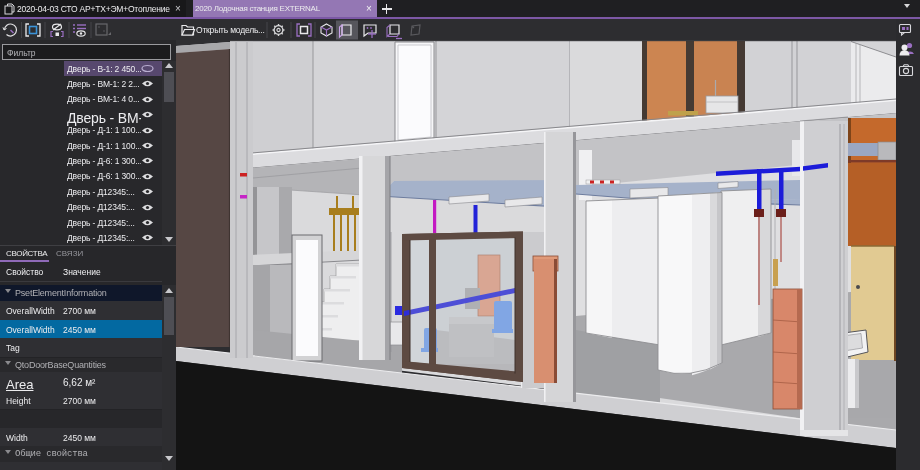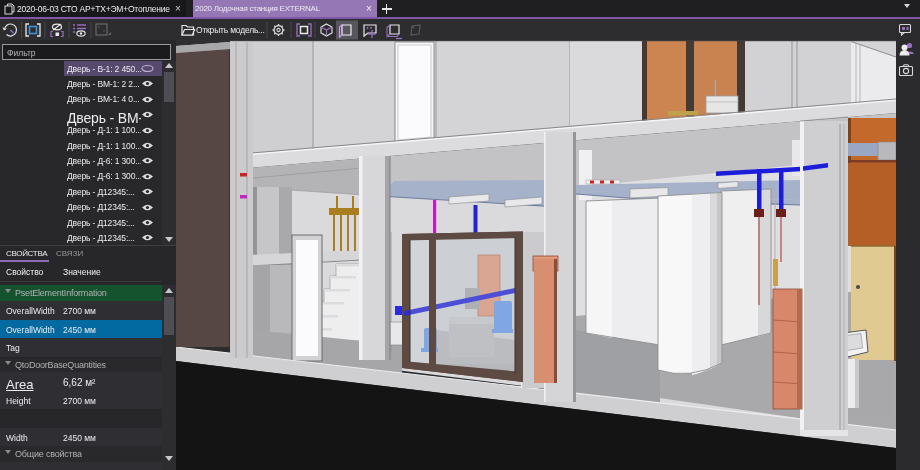--- a/index.html
+++ b/index.html
@@ -12,21 +12,21 @@
 <body>
 
 <div class="abs" style="left:0;top:0;width:920px;height:16.5px;background:#1f1f22;"></div>
 <div class="abs" style="left:0;top:16.5px;width:920px;height:2px;background:#7c58a6;"></div>
 
 <div class="abs" style="left:0;top:0;width:186px;height:16.5px;background:#18181a;"></div>
 <svg class="abs" style="left:4px;top:2.5px" width="12" height="12" viewBox="0 0 12 12">
   <rect x="1" y="3" width="7" height="8" fill="none" stroke="#d8d8dc" stroke-width="1"></rect>
   <path d="M3.5 3 V1 h4.5 l2 2 v6 h-2" fill="none" stroke="#d8d8dc" stroke-width="1"></path>
 </svg>
-<div class="abs txt" style="left:17px;top:3.5px;font-size:8.5px;letter-spacing:-0.2px;">2020-06-03 СТО АР+ТХ+ЭМ+Отопление</div>
+<div class="abs txt" style="left:17px;top:3.5px;font-size:8.5px;letter-spacing:-0.2px;">2020-04-03 СТО АР+ТХ+ЭМ+Отопление</div>
 <div class="abs" style="left:175px;top:2.5px;font-size:10px;color:#cacace;">×</div>
 
 <div class="abs" style="left:193px;top:0;width:184px;height:16.5px;background:#9477b4;"></div>
 <div class="abs txt" style="left:195px;top:4px;font-size:8px;letter-spacing:-0.25px;">2020 Лодочная станция EXTERNAL</div>
 <div class="abs" style="left:366px;top:2.5px;font-size:10px;color:#f0f0f2;">×</div>
 
 <div class="abs" style="left:381.5px;top:8px;width:10px;height:1.8px;background:#e8e8ea;"></div>
 <div class="abs" style="left:385.6px;top:3.8px;width:1.8px;height:10px;background:#e8e8ea;"></div>
 
 <div class="abs" style="left:904px;top:4px;width:0;height:0;border-left:3.5px solid transparent;border-right:3.5px solid transparent;border-top:4.5px solid #d8d8da;"></div>
@@ -225,21 +225,21 @@
 
 <div class="abs" style="left:0;top:245px;width:176px;height:225px;background:#27272a;border-top:1px solid #3f3f43;"></div>
 <div class="abs txt" style="left:6px;top:249px;font-size:8px;letter-spacing:-0.3px;">СВОЙСТВА</div>
 <div class="abs" style="left:56px;top:249px;font-size:8px;color:#97979d;">СВЯЗИ</div>
 <div class="abs" style="left:0px;top:260px;width:49px;height:2px;background:#8f6ab8;"></div>
 <div id="props" class="abs" style="left:0;top:263px;width:176px;height:207px;overflow:hidden;">
     <div style="position:absolute;left:0;top:0px;width:162px;height:18px;border-bottom:1px solid #3a3a3e;text-align:right;">
         <span style="position:absolute;left:6px;top:4px;font-size:8.5px;color:#f0f0f2;">Свойство</span>
         <span style="position:absolute;left:63px;top:4px;font-size:8.5px;color:#f0f0f2;">Значение</span>
     </div>
-    <div style="position:absolute;left:0;top:22px;width:162px;height:16px;background:#14532d;">
+    <div style="position:absolute;left:0;top:22px;width:162px;height:16px;background:#0f172a;">
         <span style="position:absolute;left:5px;top:4px;width:0;height:0;border-left:3.5px solid transparent;border-right:3.5px solid transparent;border-top:4.5px solid #8a8a8e;"></span>
         <span style="position:absolute;left:15px;top:3px;font-size:9px;letter-spacing:-0.2px;color:#b0b0b4;">PsetElementInformation</span>
     </div>
     <div style="position:absolute;left:0;top:38px;width:162px;height:19px;background:#2f2f33;border-bottom:1px solid #232326;">
         <span style="position:absolute;left:6px;top:5px;font-size:8.5px;color:#ececee;">OverallWidth</span>
         <span style="position:absolute;left:63px;top:5px;font-size:8.5px;color:#ececee;">2700 мм</span>
     </div>
     <div style="position:absolute;left:0;top:57px;width:162px;height:18px;background:#0369a1;border-bottom:1px solid #232326;">
         <span style="position:absolute;left:6px;top:5px;font-size:8.5px;color:#ececee;">OverallWidth</span>
         <span style="position:absolute;left:63px;top:5px;font-size:8.5px;color:#ececee;">2450 мм</span>
@@ -257,21 +257,21 @@
         <span style="position:absolute;left:63px;top:5px;font-size:10px;color:#ececee;">6,62 м²</span>
     </div>
     <div style="position:absolute;left:0;top:128px;width:162px;height:18px;background:#2f2f33;border-bottom:1px solid #232326;">
         <span style="position:absolute;left:6px;top:5px;font-size:8.5px;color:#ececee;">Height</span>
         <span style="position:absolute;left:63px;top:5px;font-size:8.5px;color:#ececee;">2700 мм</span>
     </div>
     <div style="position:absolute;left:0;top:165px;width:162px;height:18px;background:#2f2f33;border-bottom:1px solid #232326;">
         <span style="position:absolute;left:6px;top:5px;font-size:8.5px;color:#ececee;">Width</span>
         <span style="position:absolute;left:63px;top:5px;font-size:8.5px;color:#ececee;">2450 мм</span>
     </div>
-    <div style="position:absolute;left:0;top:183px;width:162px;height:16px;background:#29292c;">
+    <div style="position:absolute;left:0;top:183px;width:162px;height:16px;background:#29292c;font-family:Liberation Mono, monospace;">
         <span style="position:absolute;left:5px;top:4px;width:0;height:0;border-left:3.5px solid transparent;border-right:3.5px solid transparent;border-top:4.5px solid #8a8a8e;"></span>
         <span style="position:absolute;left:15px;top:3px;font-size:9px;letter-spacing:-0.2px;color:#b0b0b4;">Общие свойства</span>
     </div>
     <div style="position:absolute;left:0;top:199px;width:162px;height:8px;background:#2f2f33;border-bottom:1px solid #232326;">
         <span style="position:absolute;left:6px;top:5px;font-size:8.5px;color:#ececee;"></span>
         <span style="position:absolute;left:63px;top:5px;font-size:8.5px;color:#ececee;"></span>
     </div>
   </div>
 
 <div class="abs" style="left:162px;top:285px;width:14px;height:185px;background:#2d2d30;"></div>

